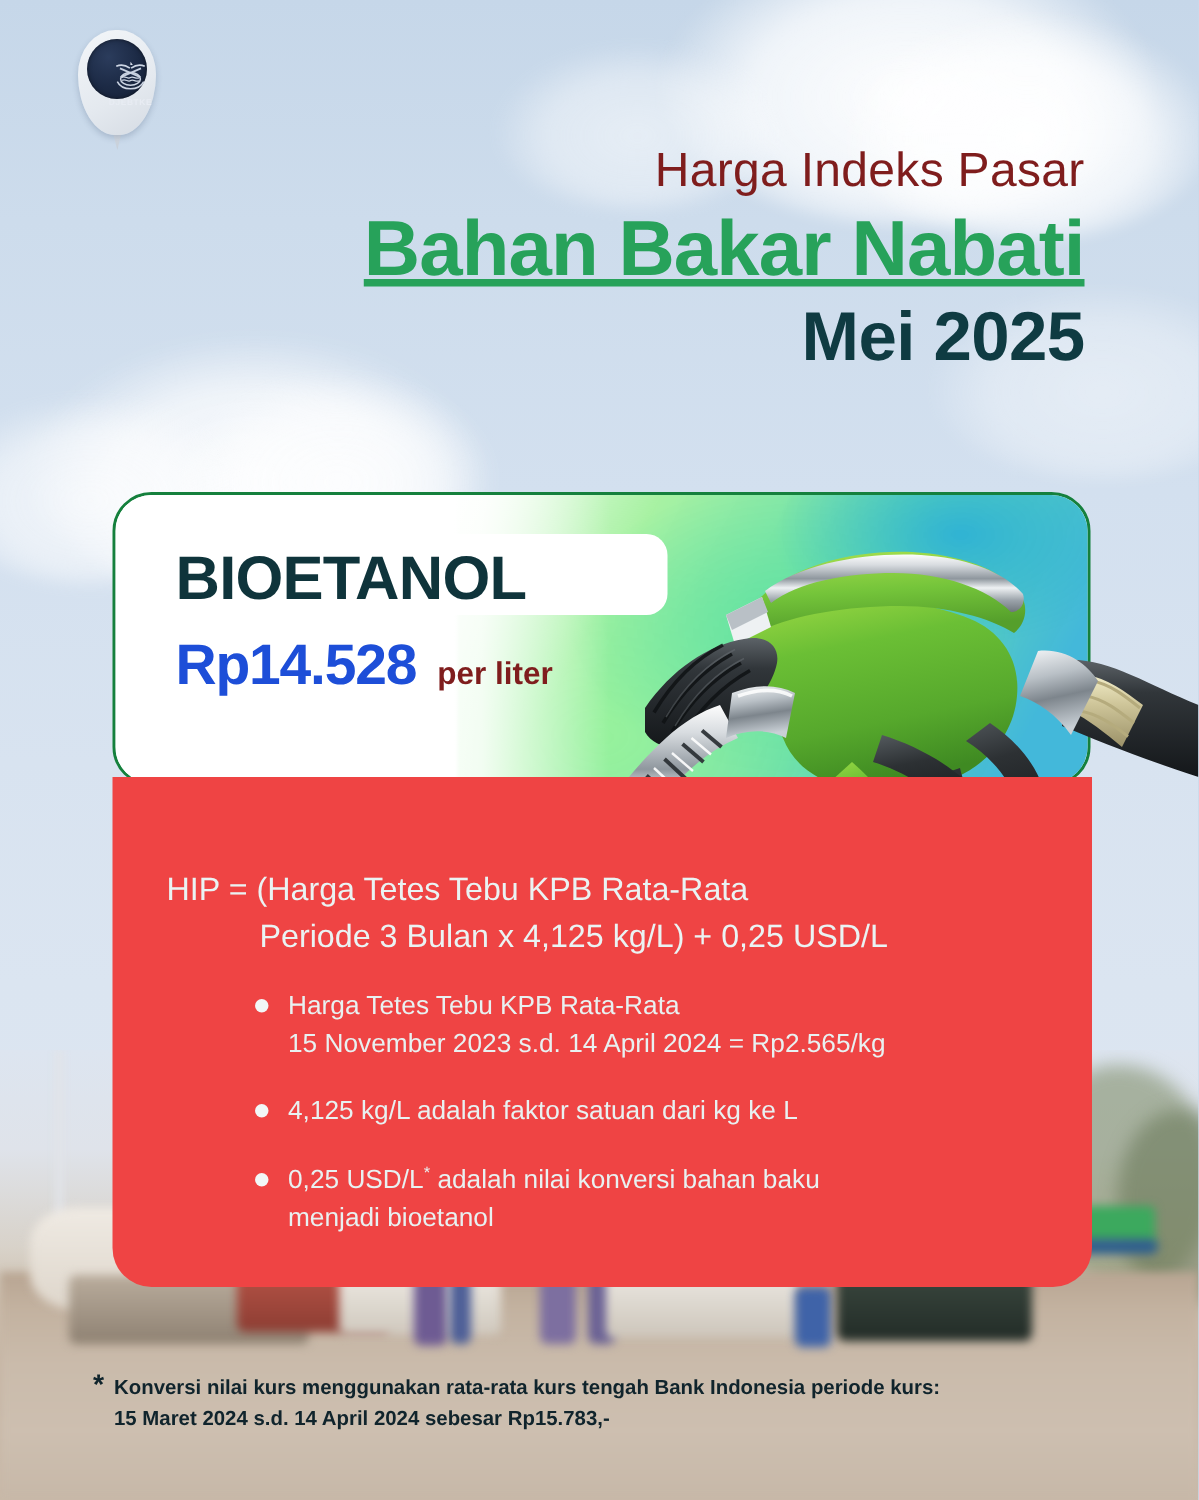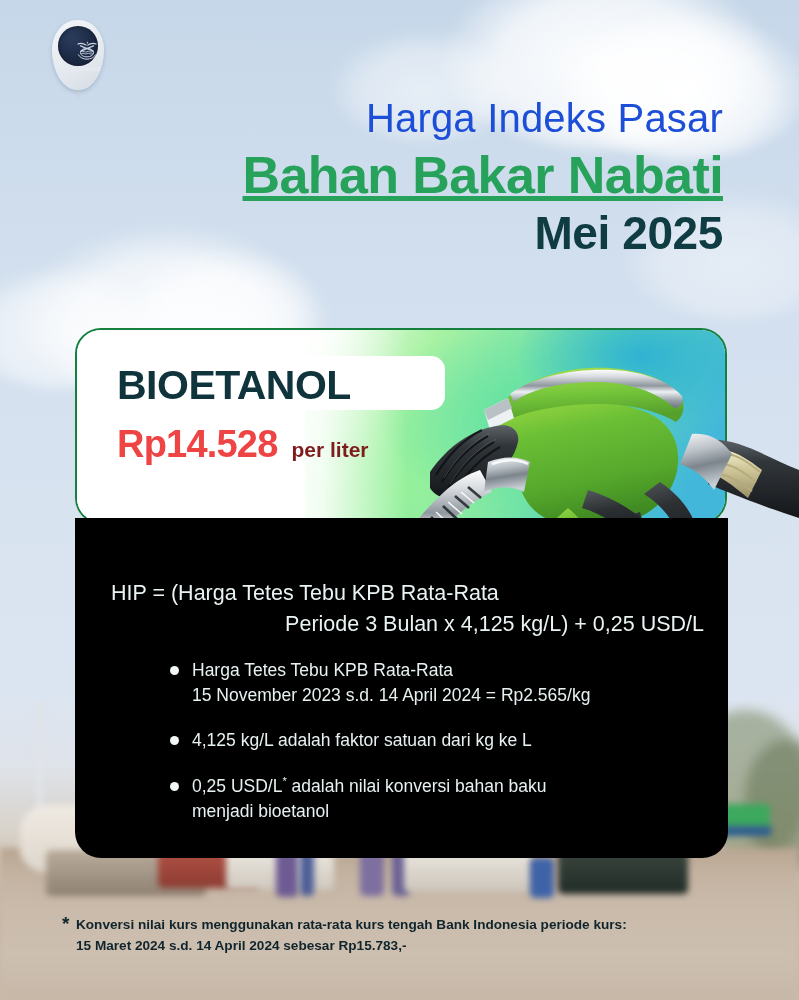--- a/index.html
+++ b/index.html
@@ -96,21 +96,21 @@
     display:flex; align-items:center; justify-content:center;
   }
   .logo-text {
     position:absolute; left:0; top:40px; width:58px; text-align:center;
     font-size:5.6px; font-weight:bold; color:#e8ecf3; letter-spacing:.4px;
   }
 
   
   #headings { position:absolute; right:76px; top:96px; text-align:right; }
   .h-sub {
-    font-size:40px; font-weight:300; color:#1d4ed8;
+    font-size:32px; font-weight:300; color:#7f1d1d;
     letter-spacing:.2px; line-height:1.12;
   }
   .h-main {
     font-size:52px; font-weight:bold; color:#27a25a;
     letter-spacing:-.6px; line-height:1.1; margin-top:6px;text-decoration:underline;
   }
   .h-date {
     font-size:46px; font-weight:bold; color:#0f3b42;
     letter-spacing:-.4px; line-height:1.1; margin-top:4px;
   }
@@ -139,40 +139,40 @@
   .name-pill {
     position:absolute; left:22px; top:26px; width:346px; height:54px;
     background:#ffffff; border-radius:14px;
   }
   .prod-name {
     position:absolute; left:40px; top:32px;
     font-size:41px; font-weight:bold; color:#0f343b; letter-spacing:-.5px;
   }
   .price-row { position:absolute; left:40px; top:93px; display:flex; align-items:baseline; }
   .price {
-    font-size:38px; font-weight:bold; color:#ef4444; letter-spacing:-.8px;
+    font-size:38px; font-weight:bold; color:#1d4ed8; letter-spacing:-.8px;
   }
   .price-unit {
     font-size:21px; font-weight:bold; color:#7f1d1d; margin-left:14px;
   }
 
   
   #nozzle { position:absolute; left:392px; top:322px; width:407px; height:250px; pointer-events:none; }
 
   
   #info-card {
     position:absolute; left:75px; top:518px; width:653px; height:340px;
-    background:#000000;
+    background:#ef4444;
     border-radius:0 0 26px 26px;
   }
   .formula {
     position:absolute; left:36px; top:60px; right:24px;
     color:#eaf3f3; font-size:21.5px; line-height:1.46; font-weight:400;
   }
-  .formula .l2 { display:block; padding-left:62px;text-align:right; }
+  .formula .l2 { display:block; padding-left:62px; }
   .bullets { position:absolute; left:95px; top:140px; right:24px; }
   .bullet { display:flex; margin-bottom:20px; }
   .dot {
     width:9px; height:9px; border-radius:50%; background:#f2f7f7;
     margin-top:8px; margin-right:13px; flex:none;
   }
   .btext {
     color:#e8f1f1; font-size:17.5px; line-height:1.44; font-weight:400;
   }
   .btext sup { font-size:11px; vertical-align:super; }

